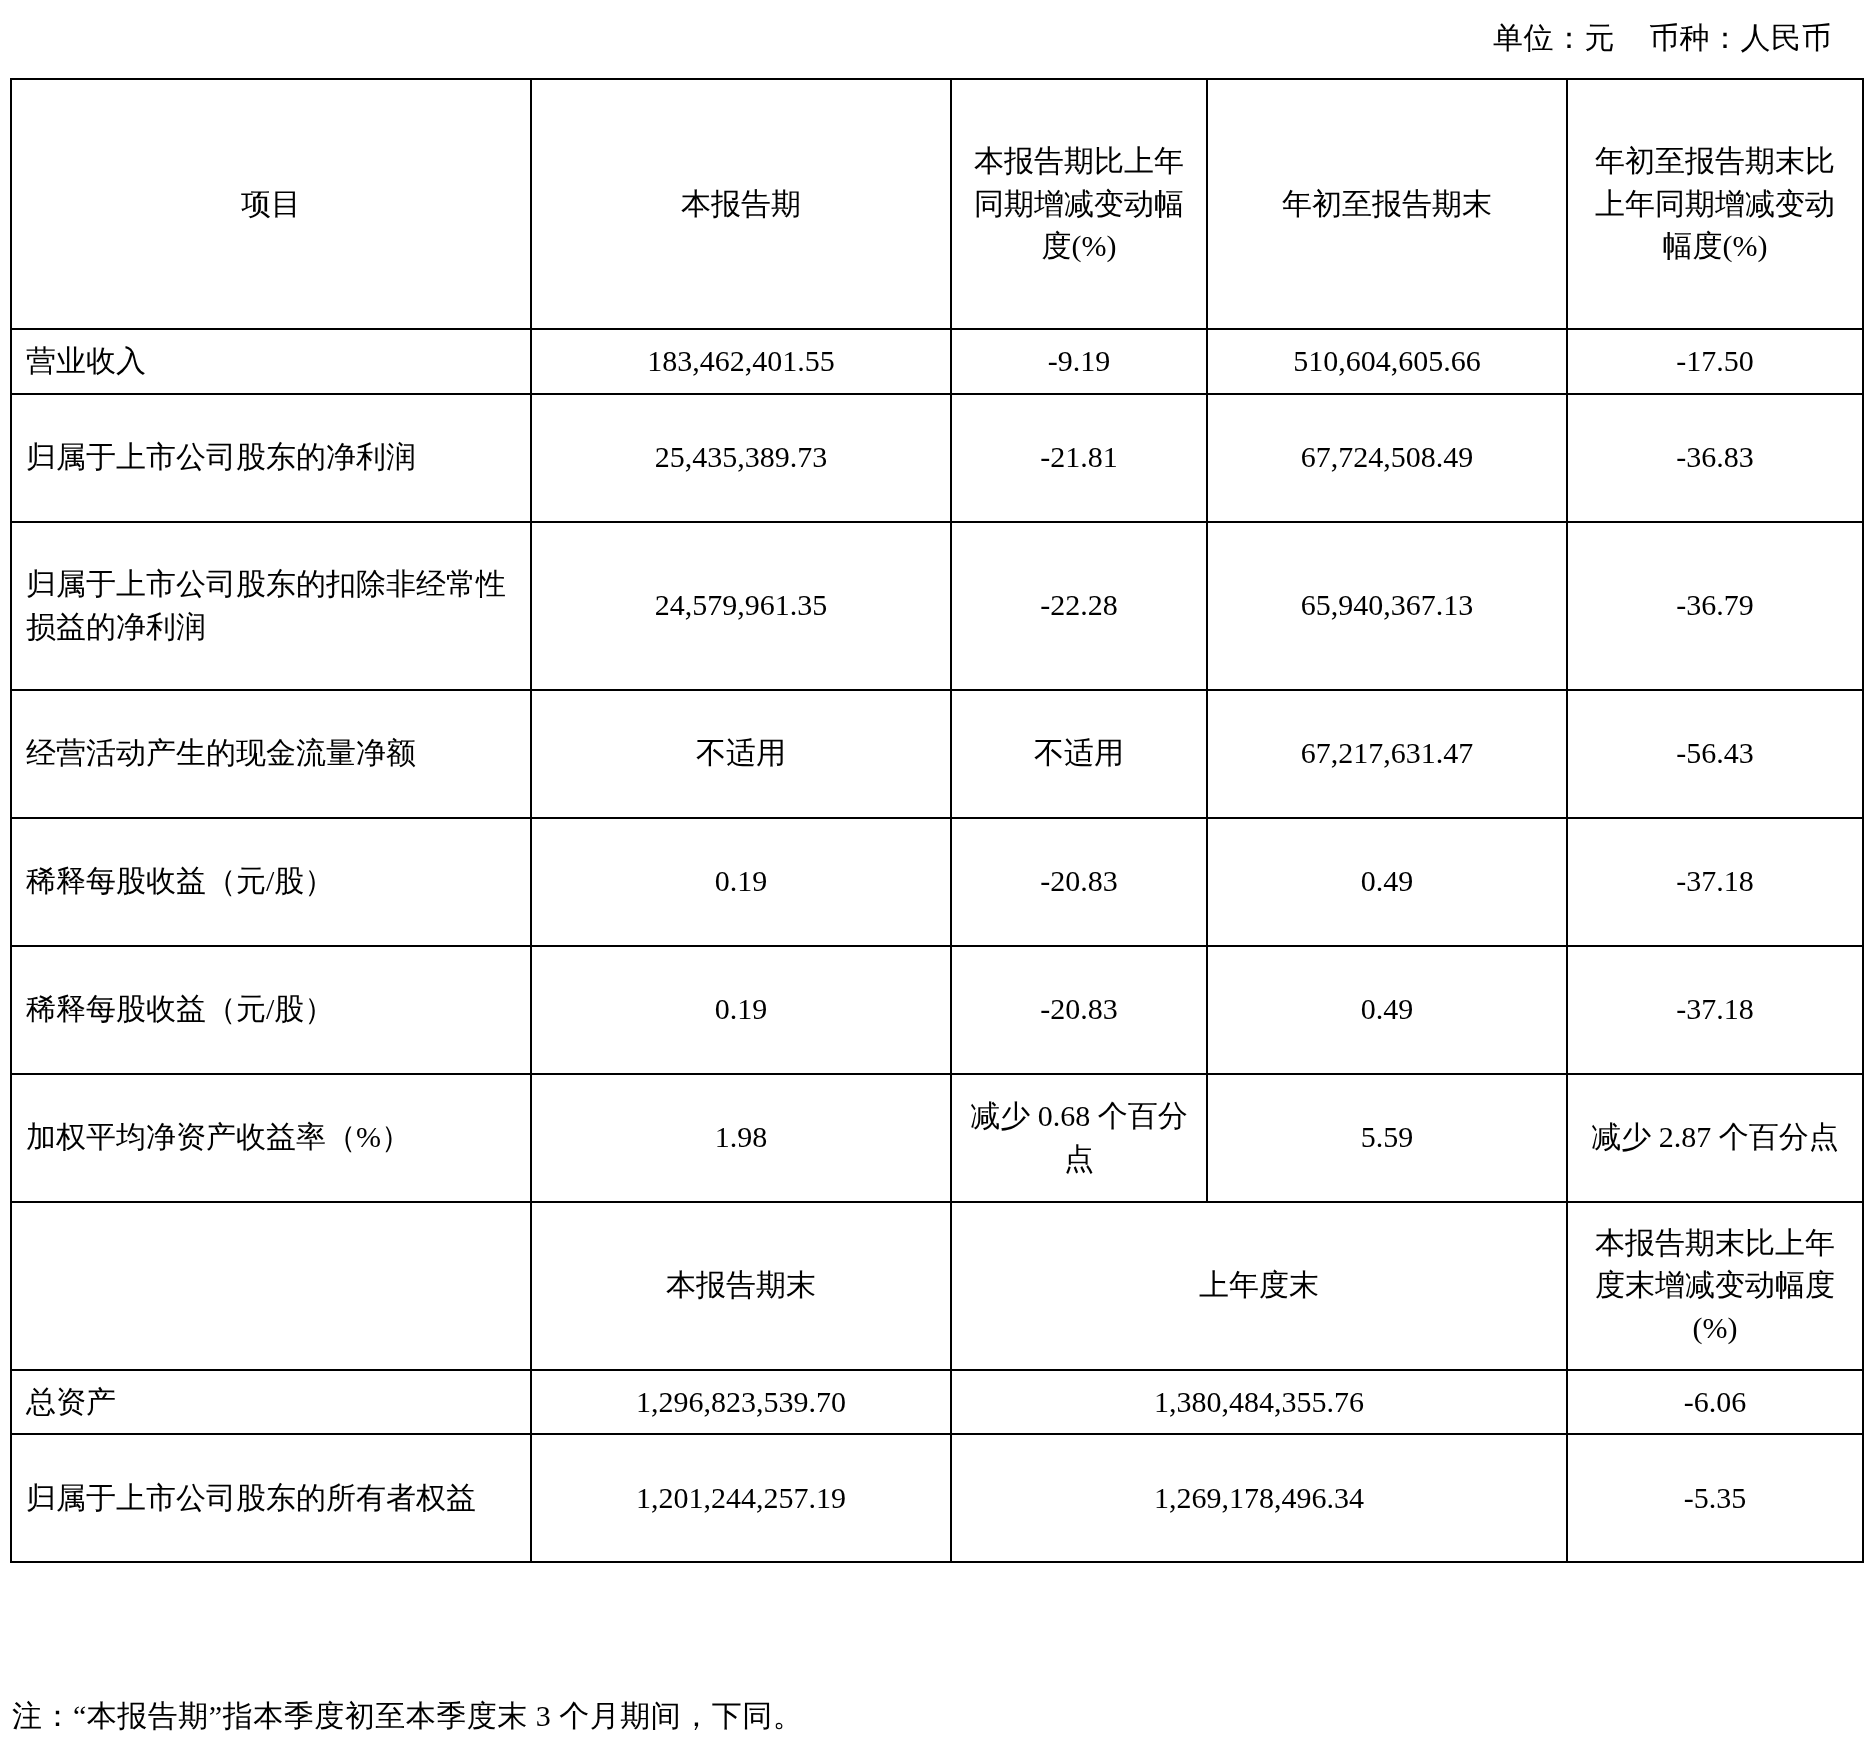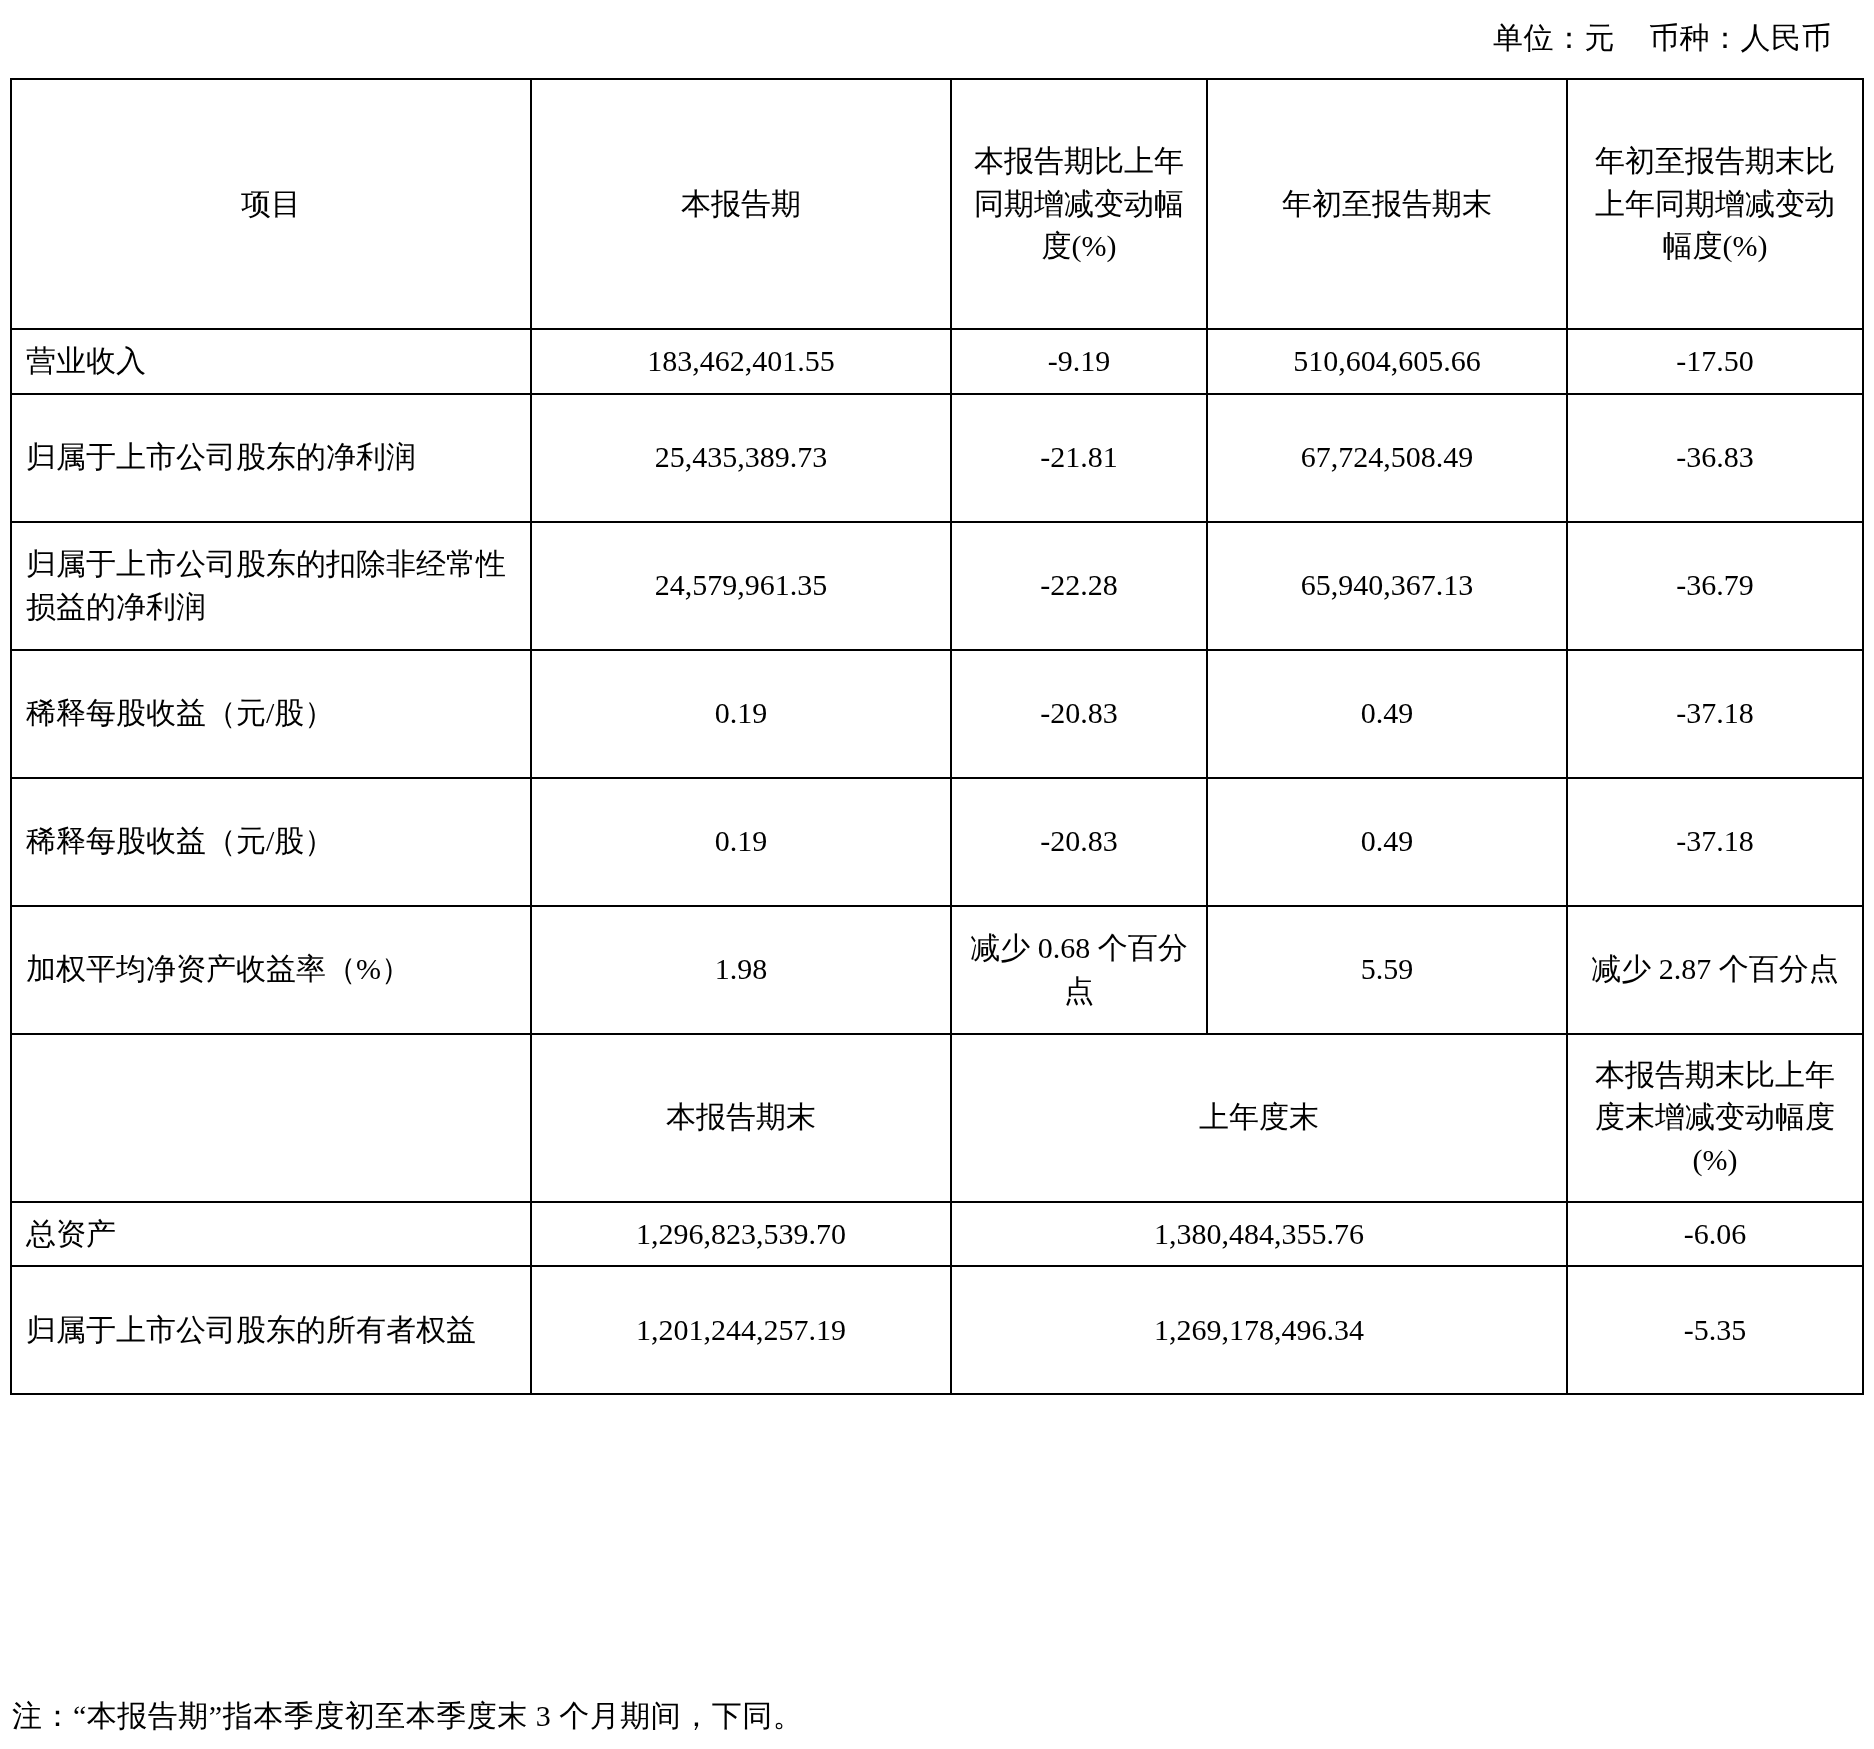--- a/index.html
+++ b/index.html
@@ -68,21 +68,21 @@
     text-align: center;
   }
   .lbl {
     text-align: left;
   }
   .hdr-tall {
     height: 228px;
   }
   .row-1 { height: 56px; }
   .row-2 { height: 128px; padding-left: 10px; }
-  .row-3 { height: 128px; padding-left: 44px; }
+  .row-3 { height: 168px; padding-left: 44px; }
   .sub-hdr { height: 168px; }
   .note {
     position: absolute;
     left: 12px;
     bottom: 12px;
     font-size: 30px;
     letter-spacing: 0.5px;
   }
   .spacer-cell {
     border: 2px solid #000000;
@@ -131,20 +131,27 @@
       </tr>
 
       <tr class="row-3">
         <td class="lbl">归属于上市公司股东的扣除非经常性损益的净利润</td>
         <td class="num">24,579,961.35</td>
         <td class="num">-22.28</td>
         <td class="num">65,940,367.13</td>
         <td class="num">-36.79</td>
       </tr>
 
+      <tr class="row-2">
+        <td class="lbl">经营活动产生的现金流量净额</td>
+        <td class="ctr">不适用</td>
+        <td class="ctr">不适用</td>
+        <td class="num">67,217,631.47</td>
+        <td class="num">-56.43</td>
+      </tr>
 
       <tr class="row-2">
         <td class="lbl">稀释每股收益（元/股）</td>
         <td class="num">0.19</td>
         <td class="num">-20.83</td>
         <td class="num">0.49</td>
         <td class="num">-37.18</td>
       </tr>
 
       <tr class="row-2">

